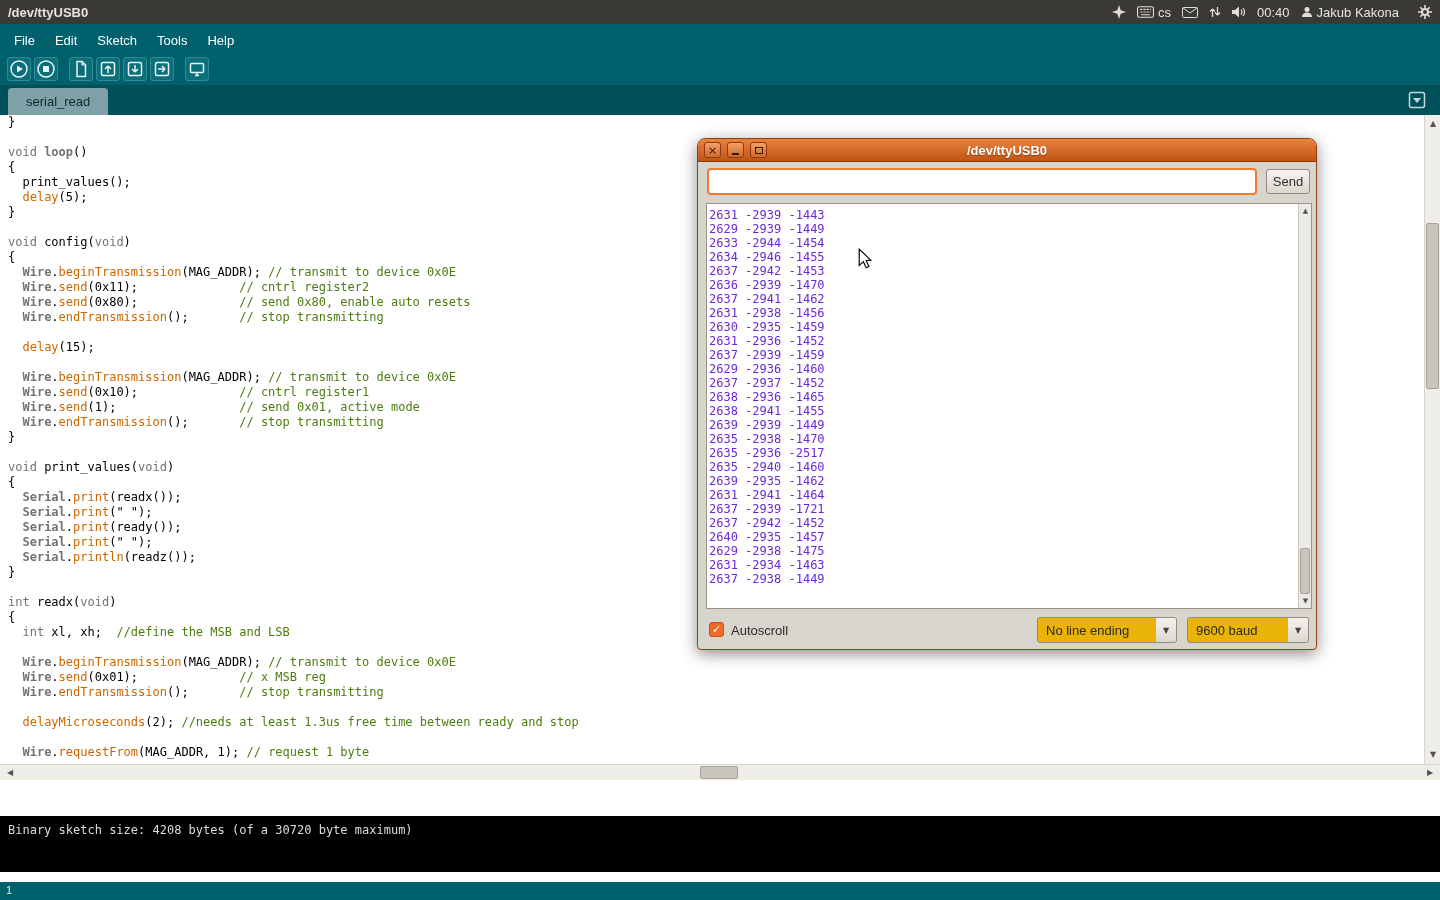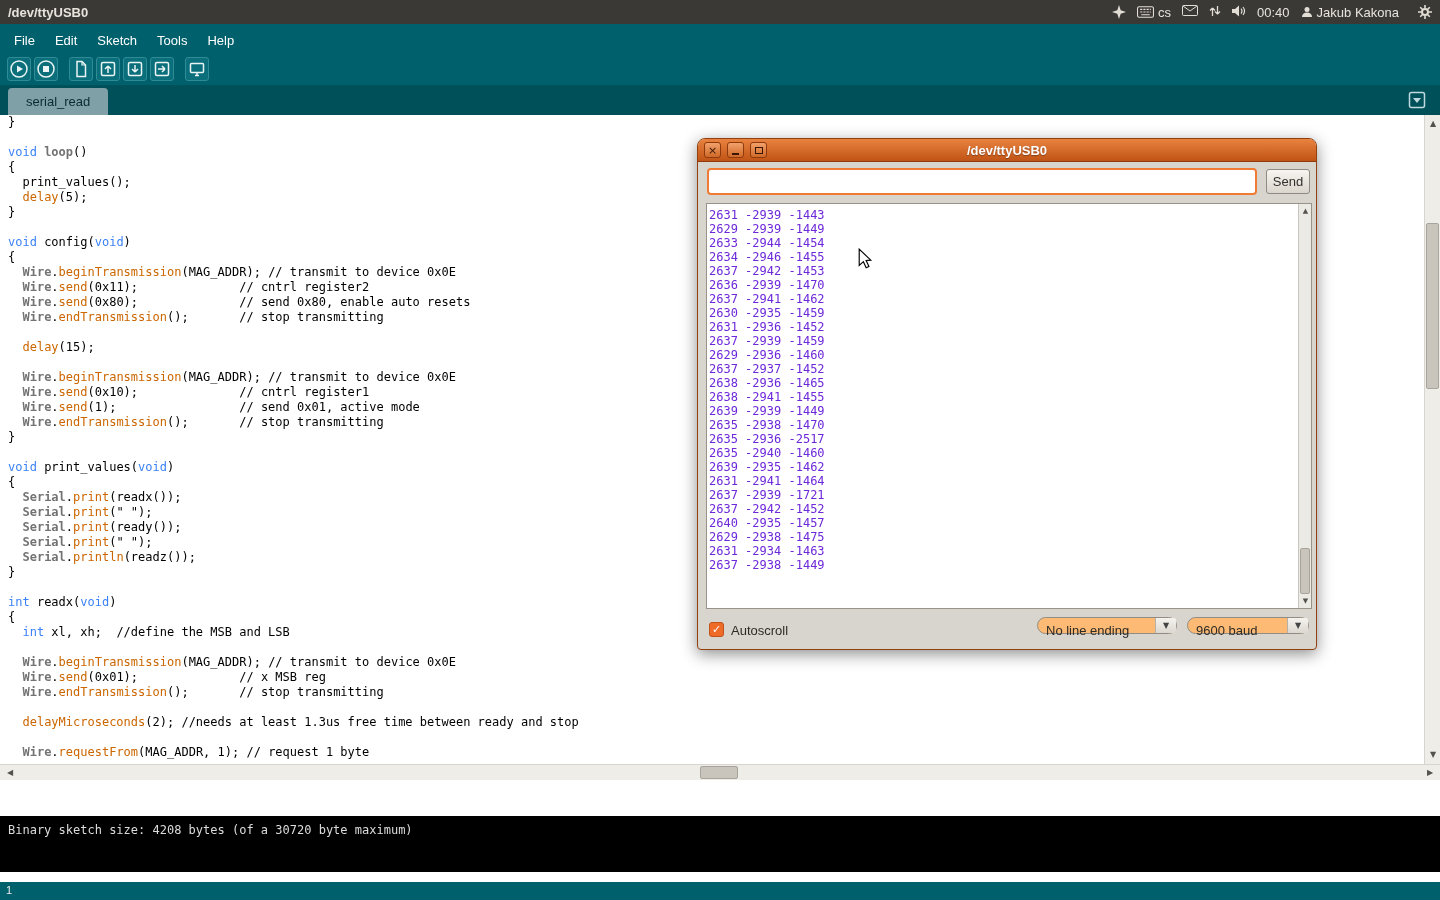--- a/index.html
+++ b/index.html
@@ -4,21 +4,21 @@
 <title>/dev/ttyUSB0</title>
 <style>
   *{margin:0;padding:0;box-sizing:border-box}
   html,body{width:1440px;height:900px;overflow:hidden;background:#fff;
     font-family:"Liberation Sans",sans-serif;position:relative}
 
   
   .top-panel{position:absolute;left:0;top:0;width:1440px;height:24px;background:#3B3936;
     color:#E8E4DD;display:flex;align-items:center;padding:0 8px;font-size:13px}
   .panel-title{font-weight:bold}
-  .panel-right{margin-left:auto;display:flex;align-items:flex-start;gap:11px}
+  .panel-right{margin-left:auto;display:flex;align-items:center;gap:11px}
   .panel-group{display:flex;align-items:center;gap:4px}
   .panel-right svg{display:block}
   .gear-gap{margin-left:8px}
 
   
   .menubar{position:absolute;top:24px;left:0;width:1440px;height:28px;background:#00616D;
     display:flex;align-items:center;padding:16px 4px;color:#FFFFFF;font-size:13px}
   .menu-item{padding:5px 10px;cursor:default}
 
   
@@ -34,24 +34,24 @@
   .tab{position:absolute;left:8px;bottom:0;height:27px;background:#7FA0A6;color:#0C2B30;
     font-size:13px;padding:6px 18px 0;border-radius:4px 4px 0 0}
   .tab-menu-btn{position:absolute;right:12px;top:4px;width:22px;height:22px;
     display:flex;align-items:center;justify-content:center}
 
   
   .editor{position:absolute;top:115px;left:0;width:1424px;height:649px;background:#FFFFFF;
     overflow:hidden;font-family:"DejaVu Sans Mono",monospace;font-size:12px;line-height:15px;
     padding:0 0 0 8px}
   .code-line{white-space:pre;height:15px}
-  .tok-k{color:#3b82f6}
+  .tok-k{color:#737373}
   .tok-f{color:#737373;font-weight:bold}
   .tok-m{color:#CC6600}
-  .tok-c{color:#000000}
+  .tok-c{color:#4d7c0f}
   .tok-p{color:#000}
 
   
   .vscroll{position:absolute;top:115px;left:1424px;width:16px;height:649px;background:#EFEDE8;
     border-left:1px solid #D8D4CE}
   .vthumb{position:absolute;left:1px;top:108px;width:13px;height:166px;background:#C9C5BD;
     border:1px solid #A8A49B;border-radius:2px}
   .hscroll{position:absolute;top:764px;left:0;width:1440px;height:16px;background:#EFEDE8;
     border-top:1px solid #D8D4CE}
   .hthumb{position:absolute;left:700px;top:1px;width:38px;height:13px;background:#C9C5BD;
@@ -101,22 +101,22 @@
   .sm-vthumb{position:absolute;left:1px;bottom:14px;width:10px;height:46px;background:#C9C5BD;
     border:1px solid #A8A49B;border-radius:2px}
   .smarrow{position:absolute;width:13px;text-align:center;font-family:"DejaVu Sans",sans-serif;
     font-size:7px;color:#55524C;line-height:12px}
 
   .sm-bottom{position:absolute;left:0;top:477px;width:100%;height:30px}
   .sm-check{position:absolute;left:11px;top:6px;width:15px;height:15px;background:#EE6C28;
     border:1px solid #C2511A;border-radius:3px;color:#FFF;font-size:11px;text-align:center;
     line-height:14px;font-family:"DejaVu Sans",sans-serif}
   .sm-check-label{position:absolute;left:33px;top:7px;font-size:13px;color:#2E2B27}
-  .combo{position:absolute;top:1px;height:17px;background:#fdba74;border:1px solid #918D84;
-    border-radius:9px;font-size:13px;color:#2E2B27}
+  .combo{position:absolute;top:1px;height:26px;background:#eab308;border:1px solid #918D84;
+    border-radius:3px;font-size:13px;color:#2E2B27}
   .combo-text{display:block;padding:5px 8px;white-space:nowrap}
   .combo-arrow{position:absolute;right:0;top:0;width:21px;height:100%;
     border-left:1px solid #B5B1A9;background:linear-gradient(#F5F3EF,#DCD8D0);
     display:flex;align-items:center;justify-content:center;font-size:8px;color:#444;
     font-family:"DejaVu Sans",sans-serif;border-radius:0 2px 2px 0}
   .combo-lineending{left:339px;width:140px}
   .combo-baud{left:489px;width:122px}
 
   .cursor{position:absolute;left:857px;top:248px;z-index:9}
 </style>
@@ -311,20 +311,21 @@
 
   <div class="sm-output">
     <div class="sm-output-text">
         <div class="serial-line">2631 -2939 -1443</div>
         <div class="serial-line">2629 -2939 -1449</div>
         <div class="serial-line">2633 -2944 -1454</div>
         <div class="serial-line">2634 -2946 -1455</div>
         <div class="serial-line">2637 -2942 -1453</div>
         <div class="serial-line">2636 -2939 -1470</div>
         <div class="serial-line">2637 -2941 -1462</div>
+        <div class="serial-line">2631 -2938 -1456</div>
         <div class="serial-line">2630 -2935 -1459</div>
         <div class="serial-line">2631 -2936 -1452</div>
         <div class="serial-line">2637 -2939 -1459</div>
         <div class="serial-line">2629 -2936 -1460</div>
         <div class="serial-line">2637 -2937 -1452</div>
         <div class="serial-line">2638 -2936 -1465</div>
         <div class="serial-line">2638 -2941 -1455</div>
         <div class="serial-line">2639 -2939 -1449</div>
         <div class="serial-line">2635 -2938 -1470</div>
         <div class="serial-line">2635 -2936 -2517</div>

